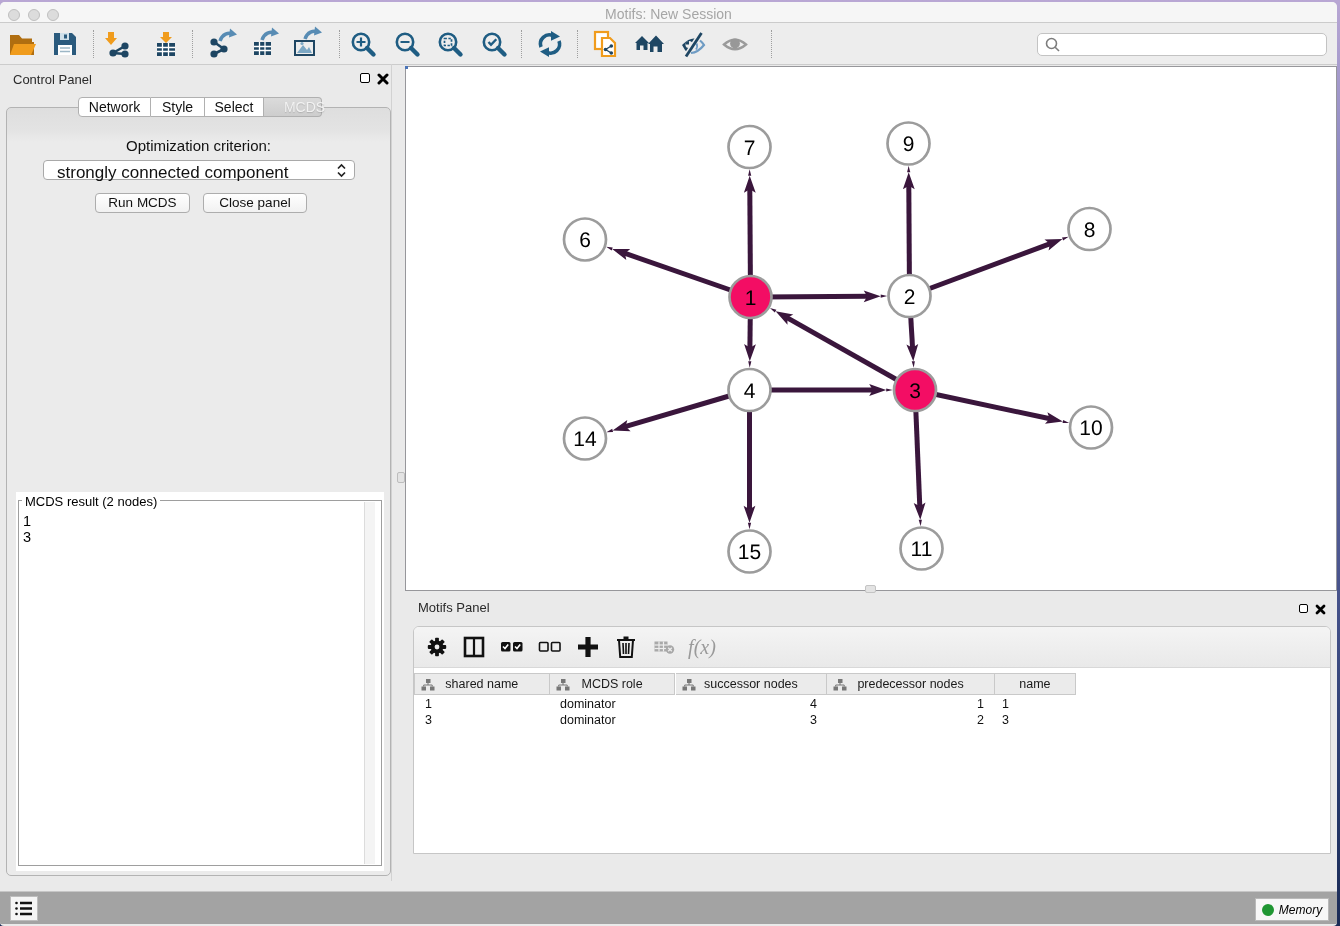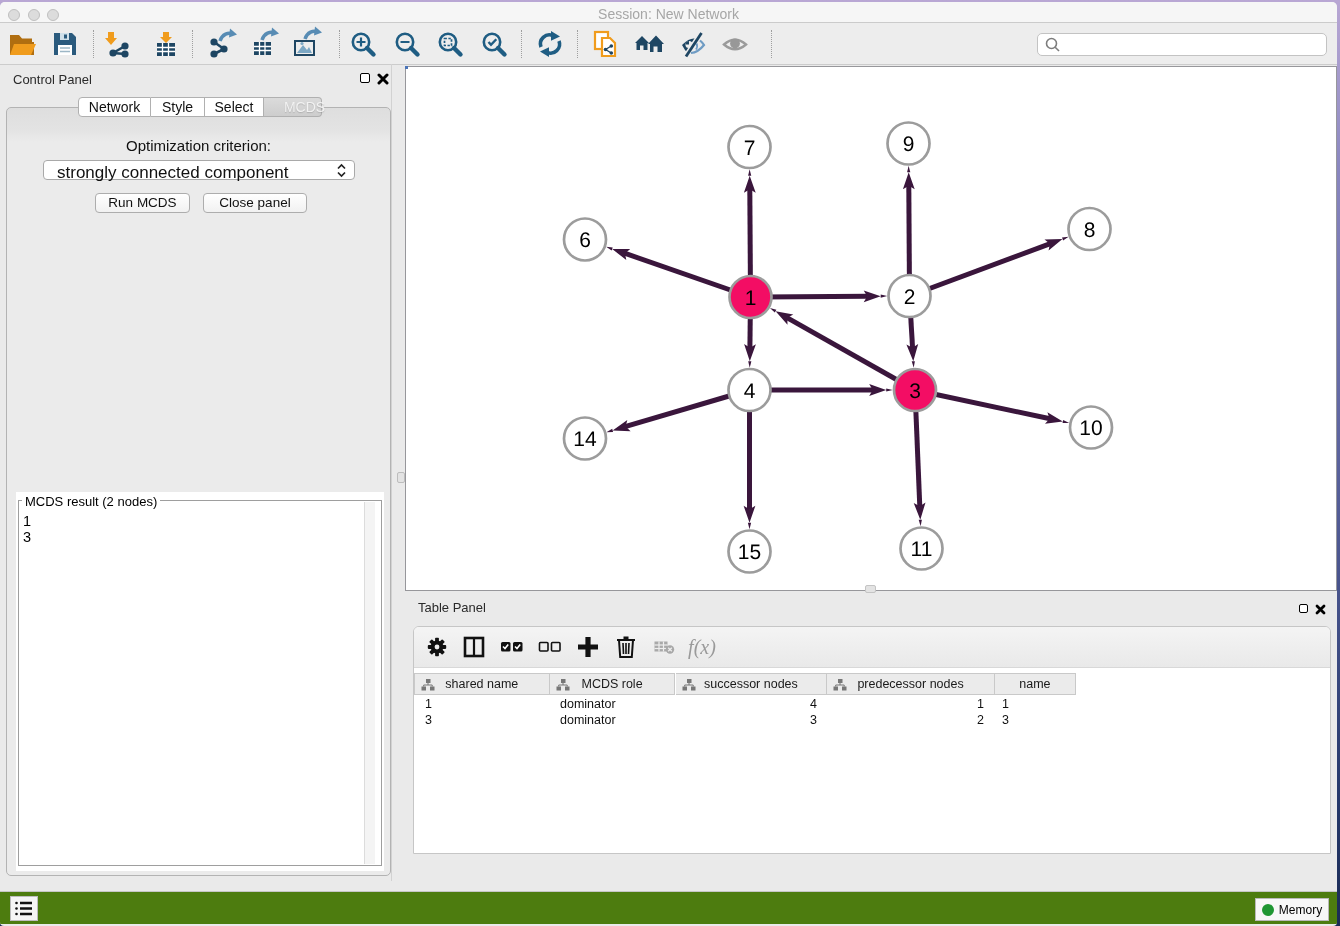--- a/index.html
+++ b/index.html
@@ -53,30 +53,30 @@
 #tp-title { position:absolute; left:418px; top:598px; font-size:13px; color:#2a2a2a; }
 #tp-box { position:absolute; left:413px; top:624px; width:918px; height:228px;
   border:1px solid #c6c6c6; border-radius:6px 6px 0 0; background:#fff; overflow:hidden; }
 #tp-toolbar { position:absolute; left:0; top:0; width:100%; height:41px;
   background:linear-gradient(180deg,#f4f4f4,#e9e9e9); border-bottom:1px solid #d8d8d8; }
 .th-cell { position:absolute; top:0; height:22px; background:#ebebeb;
   border-right:1px solid #c9c9c9; border-top:1px solid #c9c9c9; border-bottom:1px solid #c9c9c9;
   font-size:12.5px; color:#1a1a1a; text-align:center; line-height:20px; }
 .td-txt { position:absolute; font-size:12.5px; color:#111; }
 #statusbar { position:absolute; left:0; top:889px; width:100%; height:33px;
-  background:#4d7c0f; border-top:1px solid #c6c6c6; }
+  background:#a3a3a3; border-top:1px solid #c6c6c6;font-style:italic; }
 </style>
 </head>
 <body>
 <div id="win">
   <div id="titlebar">
     <div class="tl" style="left:8px"></div>
     <div class="tl" style="left:27.5px"></div>
     <div class="tl" style="left:47px"></div>
-    <div id="title-text">Session: New Network</div>
+    <div id="title-text">Motifs: New Session</div>
   </div>
   <div id="toolbar">
     <svg width="800" height="42" style="position:absolute;left:0;top:0" viewBox="0 0 800 42">
         <g transform="translate(0,21)">
           <g transform="translate(22,0)">
 <path d="M-12,-9 L-3,-9 L0,-5.5 L10,-5.5 L10,-2 L-12,-2 Z" fill="#b06e10"></path>
 <path d="M-12,-2 L12,-2 L12,11 L-12,11 Z" fill="#b06e10"></path>
 <path d="M-8,0 L14,0 L9,11 L-12,11 Z" fill="#f09c1d"></path>
           </g>
           <g transform="translate(65,0)">
@@ -288,21 +288,21 @@
       <text x="750.5" y="304.8" font-size="21" fill="#000" text-anchor="middle">1</text>
       <text x="909.5" y="303.8" font-size="21" fill="#000" text-anchor="middle">2</text>
       <text x="749.5" y="397.8" font-size="21" fill="#000" text-anchor="middle">4</text>
       <text x="915.0" y="397.8" font-size="21" fill="#000" text-anchor="middle">3</text>
       <text x="585.0" y="446.3" font-size="21" fill="#000" text-anchor="middle">14</text>
       <text x="1091.0" y="435.3" font-size="21" fill="#000" text-anchor="middle">10</text>
       <text x="749.5" y="559.3" font-size="21" fill="#000" text-anchor="middle">15</text>
       <text x="921.5" y="556.3" font-size="21" fill="#000" text-anchor="middle">11</text>
     </svg>
   <div class="abs" style="left:865px;top:583px;width:11px;height:8px;background:#e3e3e3;border:1px solid #c4c4c4;border-radius:2px"></div>
-  <div id="tp-title">Table Panel</div>
+  <div id="tp-title">Motifs Panel</div>
   <div class="abs" style="left:1299px;top:602px;width:9px;height:9px;border:1.5px solid #000;border-radius:2px;background:#fff"></div>
   <svg class="abs" style="left:1315px;top:602px" width="11" height="11" viewBox="0 0 11 11">
     <path d="M2,2 L9,9 M9,2 L2,9" stroke="#000" stroke-width="2.8" stroke-linecap="round"></path>
   </svg>
   <div id="tp-box">
     <div id="tp-toolbar"></div>
 
 <svg width="320" height="42" style="position:absolute;left:0;top:-1px" viewBox="0 0 320 42">
 <g transform="translate(23,21)">
  <circle cx="0" cy="0" r="6.4" fill="#111"></circle>

